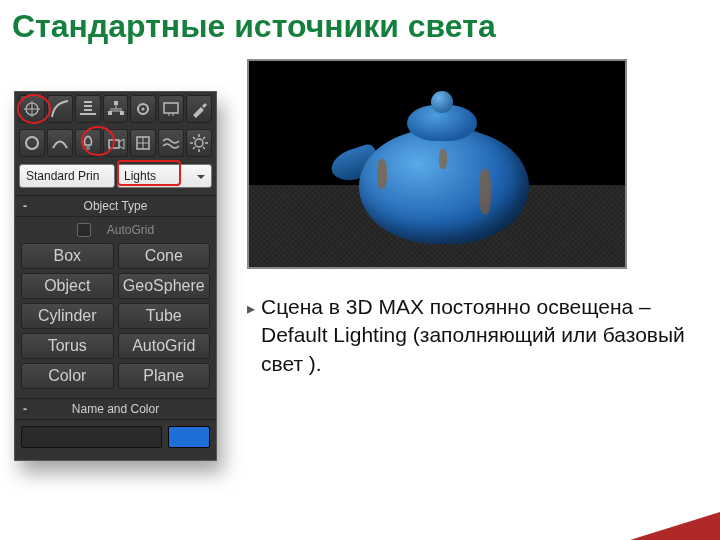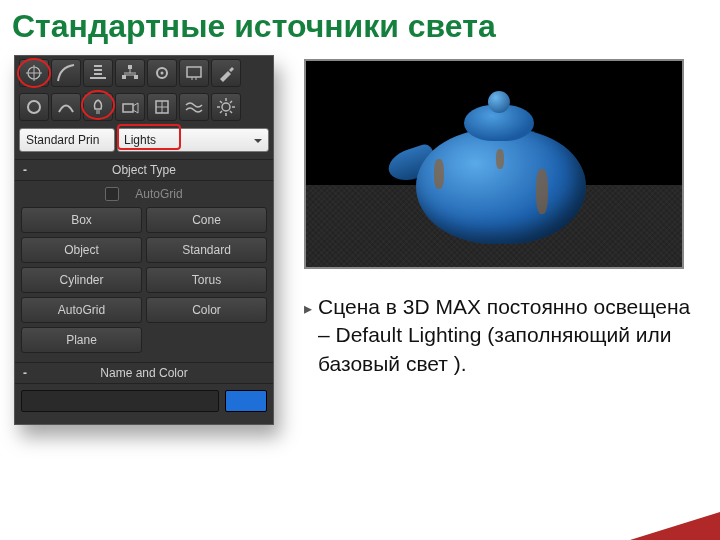--- a/index.html
+++ b/index.html
@@ -16,28 +16,29 @@
     font-weight: bold;
     color: #15803d;
     padding: 8px 12px 10px 12px;
   }
   .content {
     display: flex;
     gap: 30px;
     padding: 0 14px;
   }
   .panel {
-    width: 260px;
+    width: 203px;
     background: #333333;
     border: 1px solid #555;
     box-shadow: 6px 12px 18px rgba(0,0,0,0.35);
     position: relative;
     color: #d0d0d0;
     font-size: 12px;
     padding-bottom: 6px;
+    margin-top: 36px;
   }
   .toolbar-row {
     display: flex;
     gap: 2px;
     padding: 3px 4px;
     align-items: center;
   }
   .tool-btn {
     width: 30px;
     height: 28px;
@@ -122,21 +123,21 @@
     padding: 2px 6px 6px 6px;
   }
   .obj-btn {
     background: linear-gradient(#484848,#363636);
     border: 1px solid #222;
     border-radius: 3px;
     height: 26px;
     display: flex;
     align-items: center;
     justify-content: center;
-    font-size: 12px;
+    font-size: 16px;
     color: #cfcfcf;
   }
   .color-row {
     display: flex;
     gap: 6px;
     padding: 6px;
     align-items: center;
   }
   .name-input {
     flex: 1;
@@ -379,22 +380,23 @@
 
     <div class="autogrid">
       <div class="chk"></div>
       <span>AutoGrid</span>
     </div>
 
     <div class="obj-grid">
       <div class="obj-btn">Box</div>
       <div class="obj-btn">Cone</div>
       <div class="obj-btn">Object</div>
-      <div class="obj-btn">Standard</div>
+      <div class="obj-btn">GeoSphere</div>
       <div class="obj-btn">Cylinder</div>
+      <div class="obj-btn">Tube</div>
       <div class="obj-btn">Torus</div>
       <div class="obj-btn">AutoGrid</div>
       <div class="obj-btn">Color</div>
       <div class="obj-btn">Plane</div>
     </div>
 
     <div class="rollout-head">
       <span class="minus">-</span>
       <span>Name and Color</span>
     </div>

